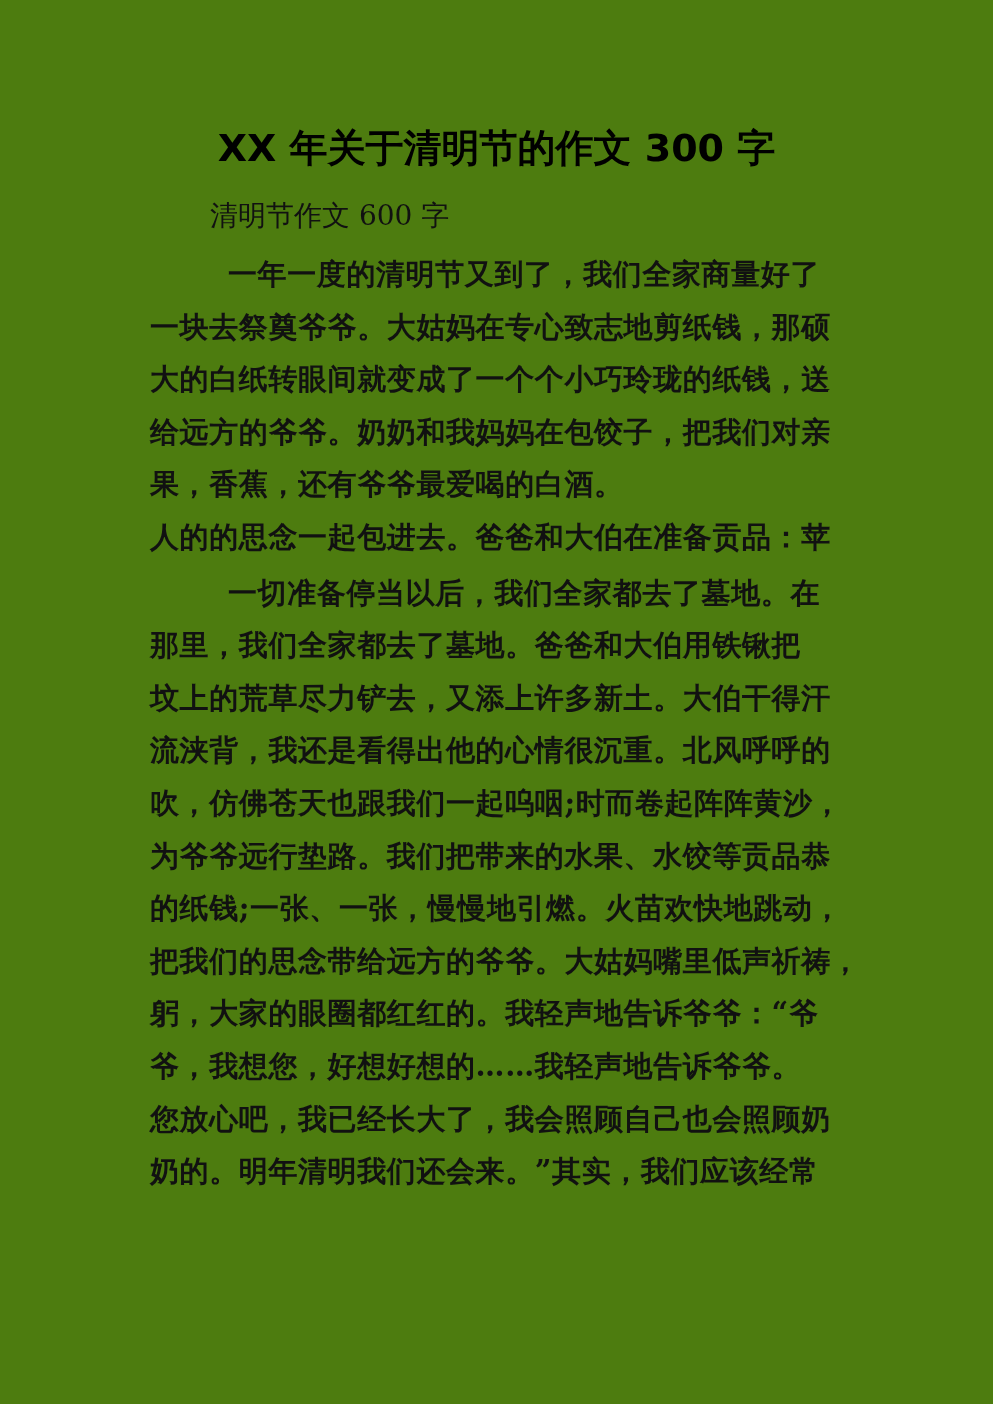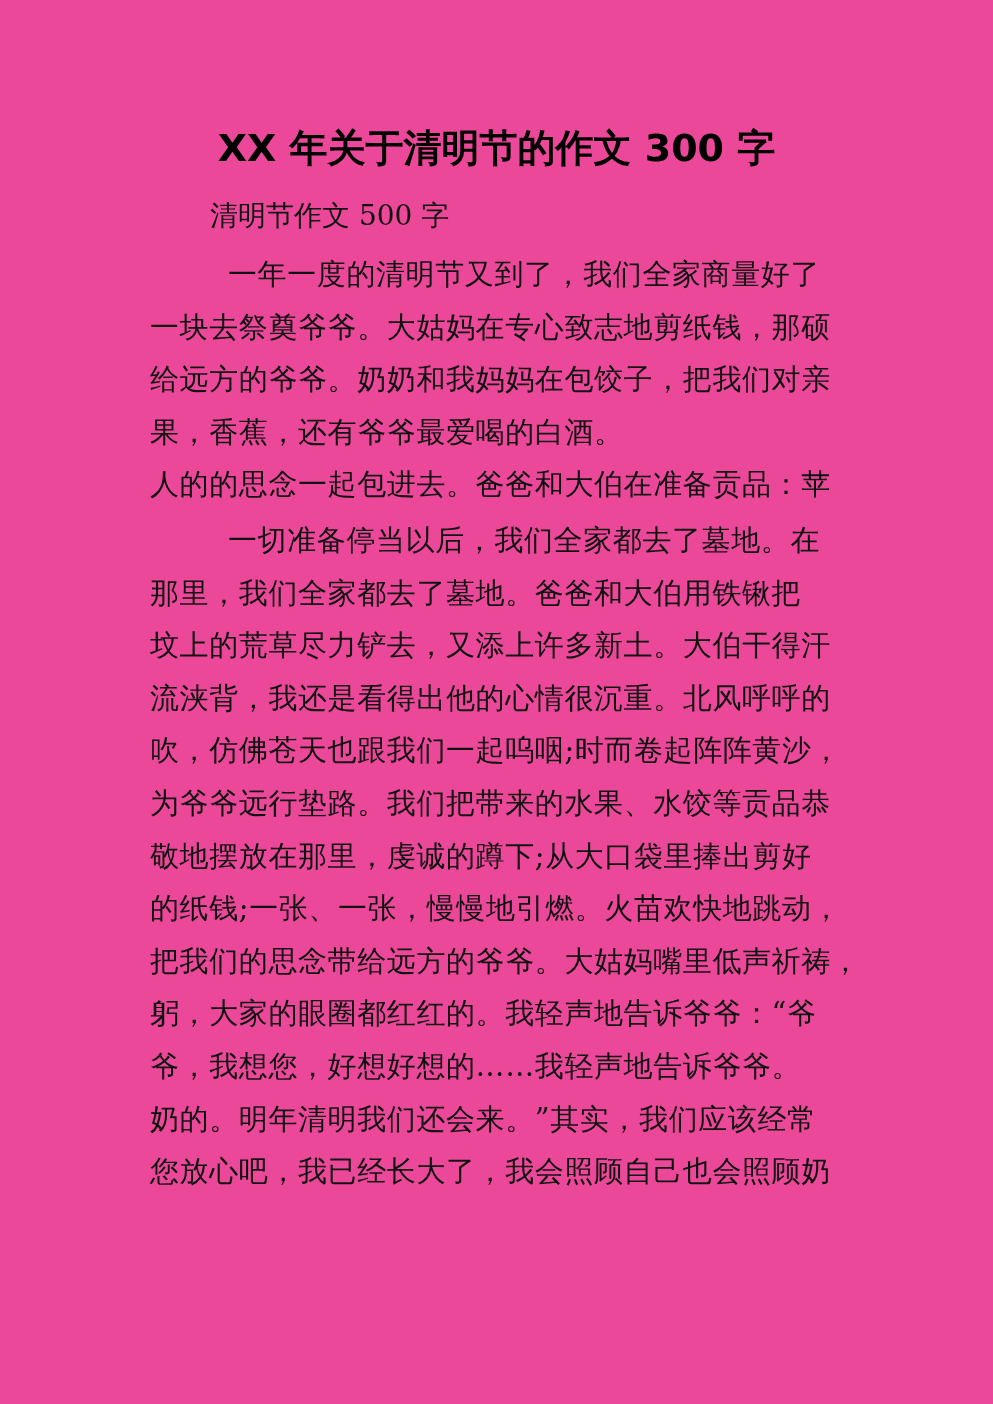--- a/index.html
+++ b/index.html
@@ -12,21 +12,21 @@
       height: 1404px;
       position: relative;
       overflow: hidden;
       color: #111111;
       font-family: "DejaVu Serif", "Liberation Serif", serif;
     }
     .page {
       position: absolute;
       left: 0; top: 0;
       width: 993px; height: 1404px;
-      background: #ec4899;
+      background: #4d7c0f;
     }
     .title {
       position: absolute;
       left: 0;
       width: 993px;
       top: 124px;
       text-align: center;
       font-family: "DejaVu Sans", "Liberation Sans", sans-serif;
       font-weight: bold;
       font-size: 38px;
@@ -49,54 +49,55 @@
       width: 700px;
     }
     .line {
       display: block;
       height: 52.6px;
       line-height: 52.6px;
       font-size: 29px;
       white-space: nowrap;
       letter-spacing: 0.6px;
       color: #111111;
+      font-weight: bold;
     }
     .line.indent {
       padding-left: 78px;
     }
     .gap {
       display: block;
       height: 3px;
     }
   </style>
 </head>
 <body>
 
 <div class="page">
   <div class="title">XX 年关于清明节的作文 300 字</div>
-  <div class="subtitle">清明节作文 500 字</div>
+  <div class="subtitle">清明节作文 600 字</div>
 
   <div class="body">
     <div>
       <span class="line indent">一年一度的清明节又到了，我们全家商量好了</span>
       <span class="line">一块去祭奠爷爷。大姑妈在专心致志地剪纸钱，那硕</span>
+      <span class="line">大的白纸转眼间就变成了一个个小巧玲珑的纸钱，送</span>
       <span class="line">给远方的爷爷。奶奶和我妈妈在包饺子，把我们对亲</span>
       <span class="line">果，香蕉，还有爷爷最爱喝的白酒。</span>
       <span class="line">人的的思念一起包进去。爸爸和大伯在准备贡品：苹</span>
     </div>
     <span class="gap"></span>
     <div>
       <span class="line indent">一切准备停当以后，我们全家都去了墓地。在</span>
       <span class="line">那里，我们全家都去了墓地。爸爸和大伯用铁锹把</span>
       <span class="line">坟上的荒草尽力铲去，又添上许多新土。大伯干得汗</span>
       <span class="line">流浃背，我还是看得出他的心情很沉重。北风呼呼的</span>
       <span class="line">吹，仿佛苍天也跟我们一起呜咽;时而卷起阵阵黄沙，</span>
       <span class="line">为爷爷远行垫路。我们把带来的水果、水饺等贡品恭</span>
-      <span class="line">敬地摆放在那里，虔诚的蹲下;从大口袋里捧出剪好</span>
       <span class="line">的纸钱;一张、一张，慢慢地引燃。火苗欢快地跳动，</span>
       <span class="line">把我们的思念带给远方的爷爷。大姑妈嘴里低声祈祷，</span>
       <span class="line">躬，大家的眼圈都红红的。我轻声地告诉爷爷：“爷</span>
       <span class="line">爷，我想您，好想好想的……我轻声地告诉爷爷。</span>
+      <span class="line">您放心吧，我已经长大了，我会照顾自己也会照顾奶</span>
       <span class="line">奶的。明年清明我们还会来。”其实，我们应该经常</span>
-      <span class="line">您放心吧，我已经长大了，我会照顾自己也会照顾奶</span>
     </div>
   </div>
 </div>
 
 </body></html>

